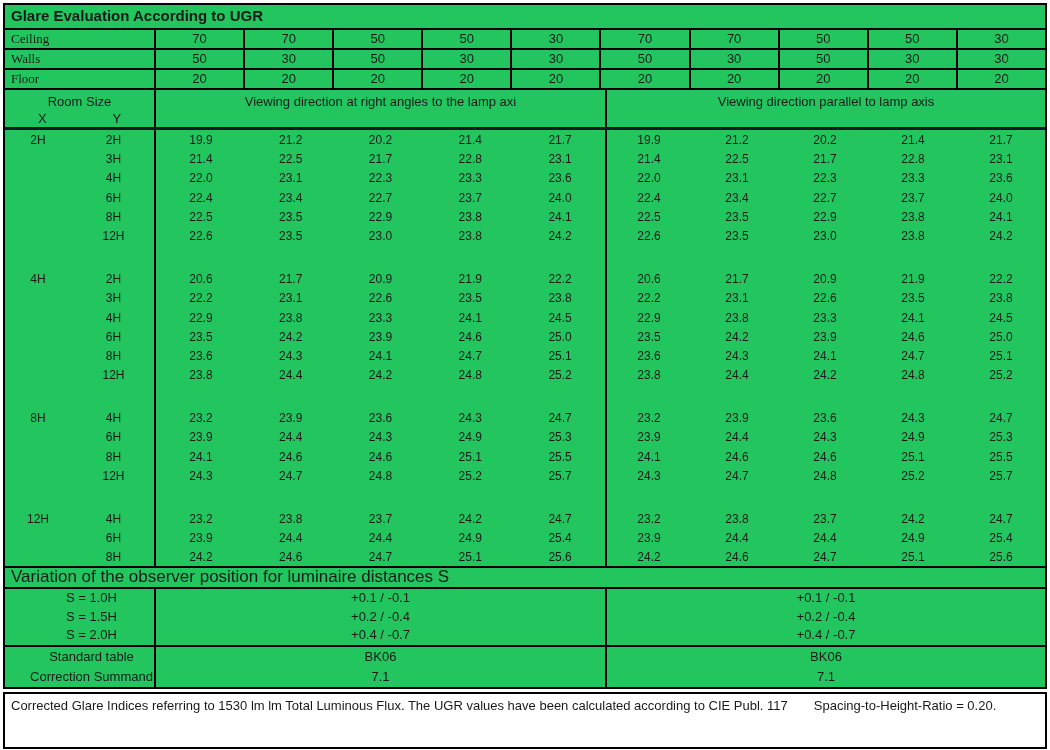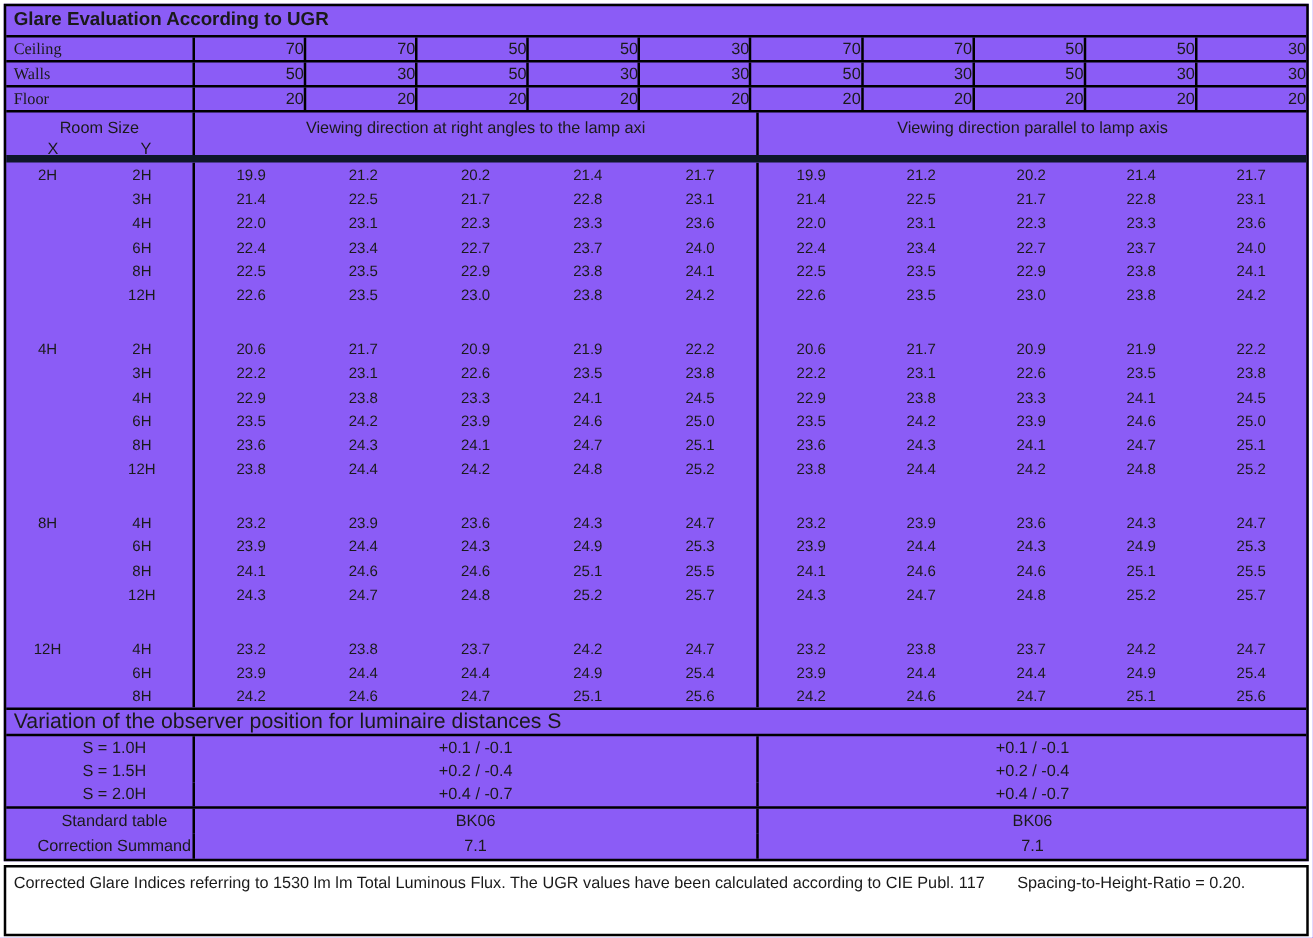--- a/index.html
+++ b/index.html
@@ -14,21 +14,21 @@
   .sheet {
     position: absolute;
     left: 3px;
     top: 3px;
     width: 1044px;
   }
   .table-main {
     box-sizing: border-box;
     width: 1044px;
     border: 2px solid #000;
-    background: #8b5cf6;
+    background: #22c55e;
   }
   
   .title-row {
     box-sizing: border-box;
     height: 25px;
     line-height: 22px;
     border-bottom: 2px solid #000;
     font-size: 15px;
     font-weight: bold;
     padding-left: 6px;
@@ -48,29 +48,29 @@
   .surface-row .lbl {
     width: 151px;
     flex: 0 0 151px;
     border-right: 2px solid #000;
     padding-left: 6px;
     font-family: Liberation Serif, serif;
   }
   .surface-row .num {
     flex: 1 1 0;
     border-right: 2px solid #000;
-    text-align: right;
+    text-align: center;
   }
   .surface-row .num:last-child { border-right: none; }
   
   .header-row {
     box-sizing: border-box;
     display: flex;
     height: 40px;
-    border-bottom: 6px solid #0f172a;
+    border-bottom: 3px solid #0f172a;
     font-size: 13px;
   }
   .hdr-room {
     box-sizing: border-box;
     flex: 0 0 151px;
     width: 151px;
     border-right: 2px solid #000;
     padding-top: 3px;
   }
   .hdr-room .rs { text-align: center; line-height: 17px; }

